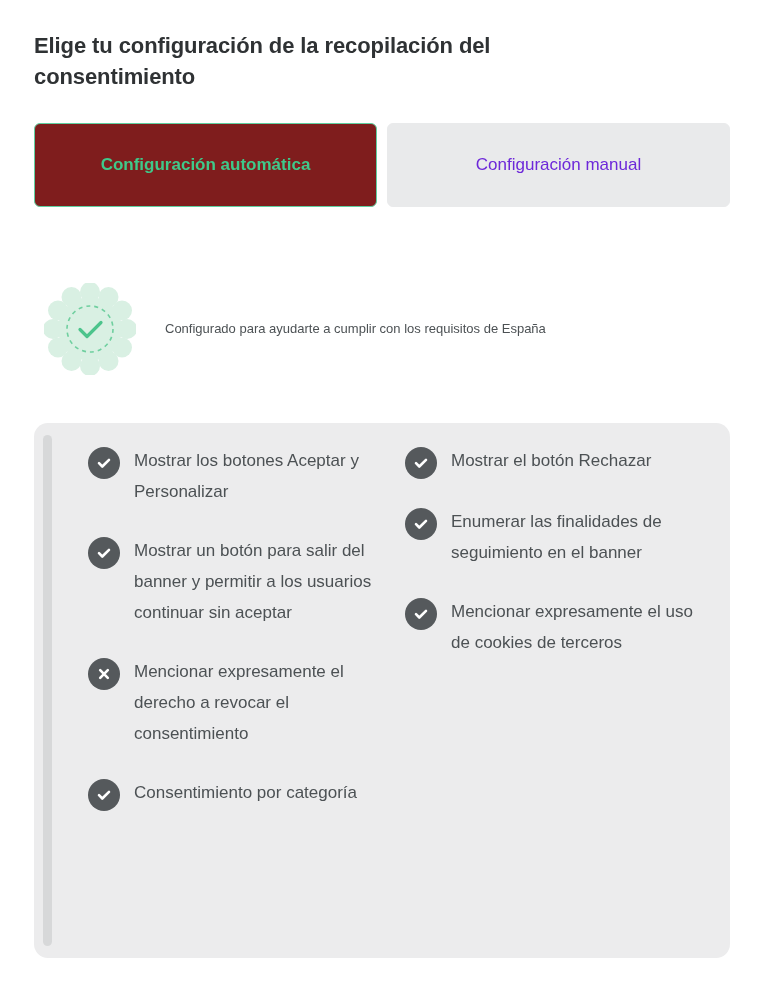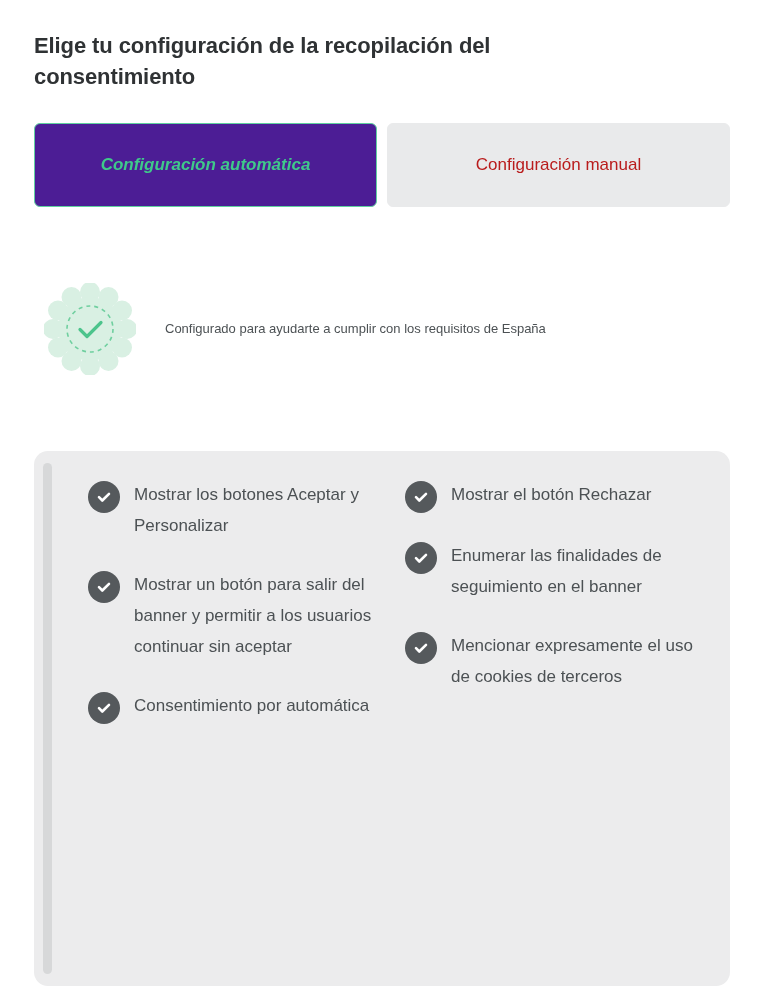--- a/index.html
+++ b/index.html
@@ -37,30 +37,29 @@
     display: flex;
     align-items: center;
     justify-content: center;
     font-size: 17px;
     cursor: pointer;
     user-select: none;
     text-align: center;
     padding: 0 12px;
   }
   .tab.active {
-    background: #4c1d95;
+    background: #7f1d1d;
     border: 1px solid #5fd0a0;
     color: #3fc98a;
     font-weight: bold;
-    font-style: italic;
   }
   .tab.inactive {
     background: #e9eaeb;
     border: 1px solid #e9eaeb;
-    color: #b91c1c;
+    color: #6d28d9;
     font-weight: normal;
   }
   .status-row {
     display: flex;
     align-items: center;
     margin-top: 76px;
     padding-left: 10px;
   }
   .seal {
     position: relative;
@@ -71,24 +70,24 @@
   .seal svg { display: block; }
   .status-text {
     margin-left: 29px;
     font-size: 13px;
     line-height: 1.55;
     color: #4c5154;
     max-width: 500px;
   }
   .panel {
     position: relative;
-    margin-top: 76px;
+    margin-top: 48px;
     background: #ececed;
     border-radius: 14px;
-    padding: 28px 26px 46px 26px;
+    padding: 22px 26px 46px 26px;
     min-height: 535px;
   }
   .panel-scroll-track {
     position: absolute;
     left: 9px;
     top: 12px;
     bottom: 12px;
     width: 9px;
     border-radius: 5px;
     background: #d7d8d9;
@@ -185,24 +184,32 @@
           <span class="badge">
             <svg width="18" height="18" viewBox="0 0 18 18">
                 <path d="M4 9.2 L7.3 12.5 L14 5.8" fill="none" stroke="#ffffff" stroke-width="2.6" stroke-linecap="round" stroke-linejoin="round"></path>
               </svg>
           </span>
           <span class="item-label">Mostrar un botón para salir del banner y permitir a los usuarios continuar sin aceptar</span>
         </div>
         <div class="item">
           <span class="badge">
             <svg width="18" height="18" viewBox="0 0 18 18">
-                <path d="M4 9.2 L7.3 12.5 L14 5.8" fill="none" stroke="#ffffff" stroke-width="2.6" stroke-linecap="round" stroke-linejoin="round"></path>
-              </svg>
-          </span>
-          <span class="item-label">Consentimiento por automática</span>
+                <path d="M5.2 5.2 L12.8 12.8 M12.8 5.2 L5.2 12.8" fill="none" stroke="#ffffff" stroke-width="2.6" stroke-linecap="round"></path>
+              </svg>
+          </span>
+          <span class="item-label">Mencionar expresamente el derecho a revocar el consentimiento</span>
+        </div>
+        <div class="item">
+          <span class="badge">
+            <svg width="18" height="18" viewBox="0 0 18 18">
+                <path d="M4 9.2 L7.3 12.5 L14 5.8" fill="none" stroke="#ffffff" stroke-width="2.6" stroke-linecap="round" stroke-linejoin="round"></path>
+              </svg>
+          </span>
+          <span class="item-label">Consentimiento por categoría</span>
         </div>
       </div>
 
       <div class="col-right">
         <div class="item">
           <span class="badge">
             <svg width="18" height="18" viewBox="0 0 18 18">
                 <path d="M4 9.2 L7.3 12.5 L14 5.8" fill="none" stroke="#ffffff" stroke-width="2.6" stroke-linecap="round" stroke-linejoin="round"></path>
               </svg>
           </span>

